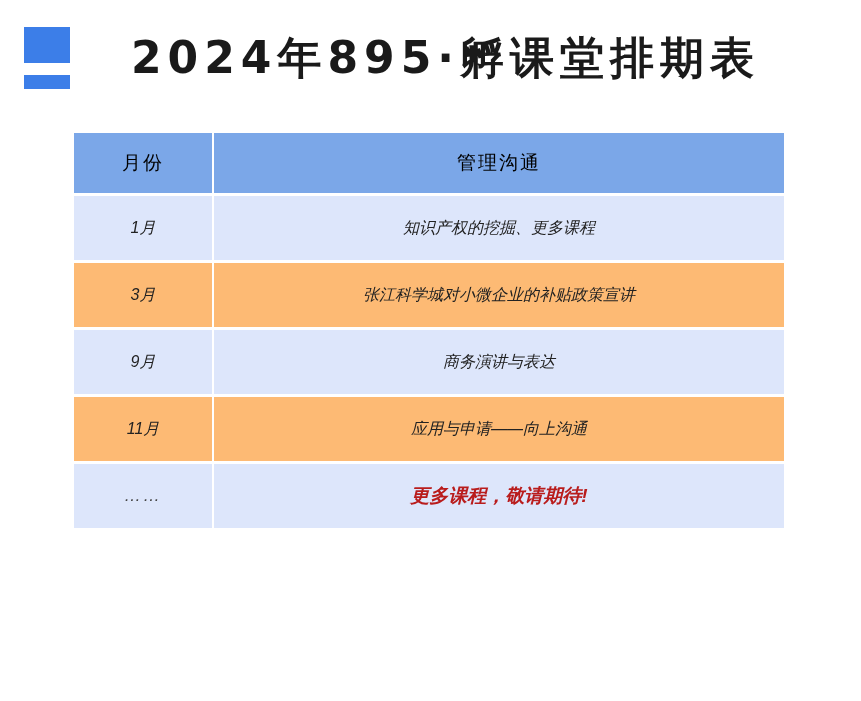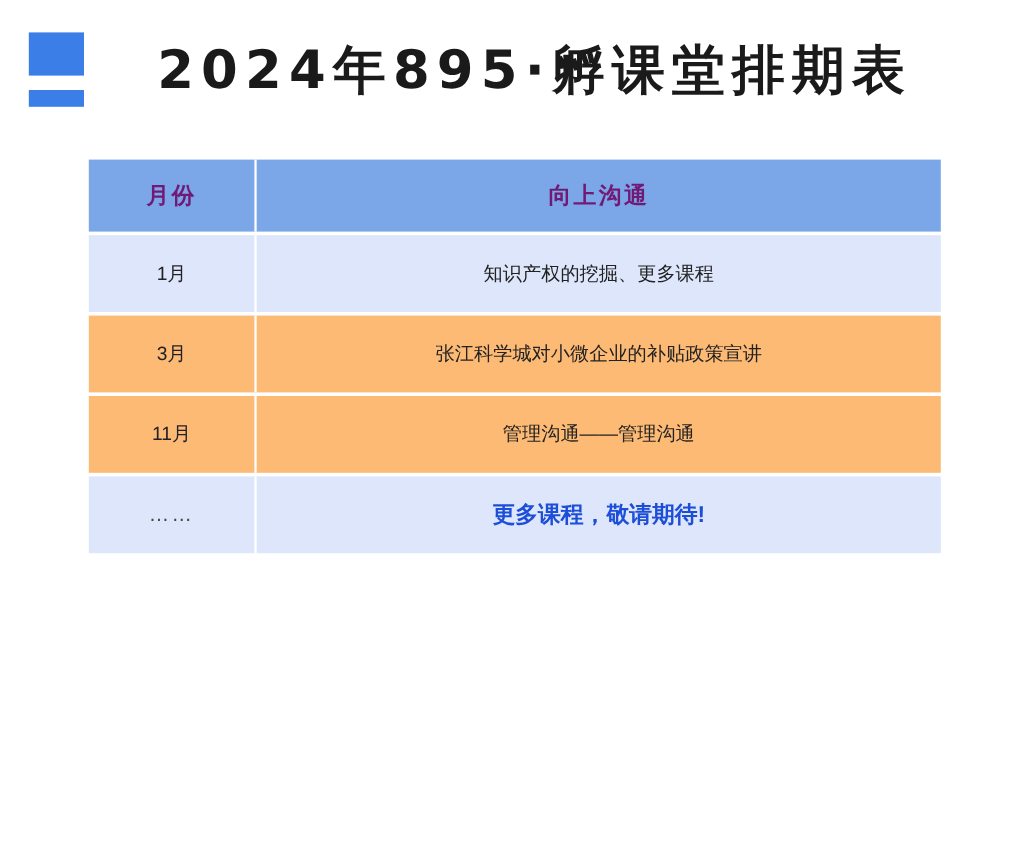--- a/index.html
+++ b/index.html
@@ -73,52 +73,53 @@
     border-collapse: separate;
     border-spacing: 0 3px;
     width: 710px;
     table-layout: fixed;
   }
   table.schedule col.c-month { width: 140px; }
   table.schedule col.c-course { width: 570px; }
 
   table.schedule thead th {
     background: #7ba7e8;
-    color: #701a75;
+    color: #000000;
     font-size: 19px;
-    font-weight: bold;
+    font-weight: normal;
     height: 58px;
     text-align: center;
     letter-spacing: 2px;
     border: none;
   }
   table.schedule thead th.th-month {
     border-right: 2px solid #ffffff;
   }
 
   table.schedule tbody td {
     height: 62px;
     text-align: center;
     font-size: 16px;
     color: #222222;
     border: none;
     vertical-align: middle;
+    font-style: italic;
   }
   table.schedule tbody td.month-cell {
     border-right: 2px solid #ffffff;
   }
 
   tbody tr.row-a td { background: #dde6fb; }
   tbody tr.row-b td { background: #fdba74; }
 
   tbody tr.row-last td {
     background: #dde6fb;
     font-size: 19px;
     font-weight: bold;
-    color: #1d4ed8;
+    color: #b91c1c;
   }
   tbody tr.row-last td.month-cell {
     font-size: 17px;
     font-weight: normal;
     letter-spacing: 2px;
     color: #444444;
   }
 </style>
 </head>
 <body>
@@ -135,35 +136,39 @@
 
   <div class="table-wrap">
     <table class="schedule">
       <colgroup>
         <col class="c-month">
         <col class="c-course">
       </colgroup>
       <thead>
         <tr>
           <th class="th-month">月份</th>
-          <th class="th-course">向上沟通</th>
+          <th class="th-course">管理沟通</th>
         </tr>
       </thead>
       <tbody>
         <tr class="row-a">
           <td class="month-cell">1月</td>
           <td class="course-cell">知识产权的挖掘、更多课程</td>
         </tr>
         <tr class="row-b">
           <td class="month-cell">3月</td>
           <td class="course-cell">张江科学城对小微企业的补贴政策宣讲</td>
         </tr>
+        <tr class="row-a">
+          <td class="month-cell">9月</td>
+          <td class="course-cell">商务演讲与表达</td>
+        </tr>
         <tr class="row-b">
           <td class="month-cell">11月</td>
-          <td class="course-cell">管理沟通——管理沟通</td>
+          <td class="course-cell">应用与申请——向上沟通</td>
         </tr>
         <tr class="row-last">
           <td class="month-cell">……</td>
           <td class="course-cell">更多课程，敬请期待!</td>
         </tr>
       </tbody>
     </table>
   </div>
 
 </div>

